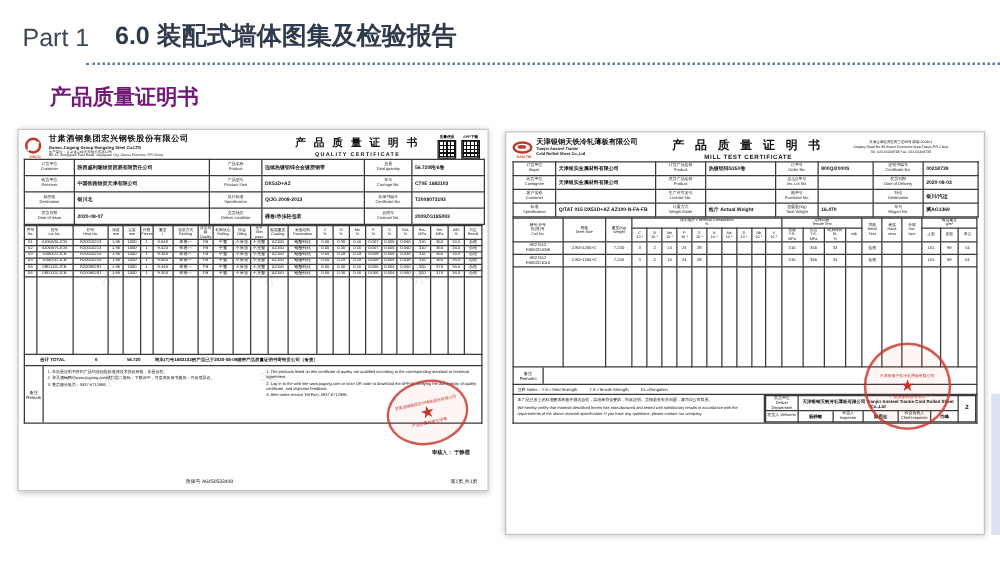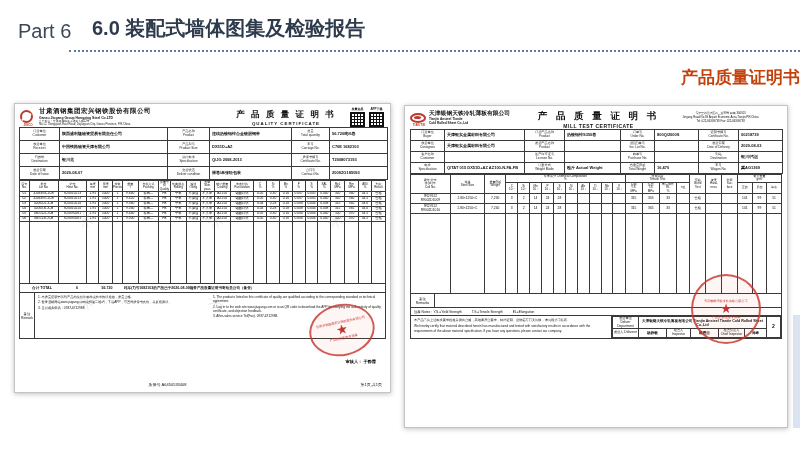--- a/index.html
+++ b/index.html
@@ -1,21 +1,21 @@
 <!DOCTYPE html>
 <html><head>
 <meta charset="utf-8">
 <style>
   html,body{margin:0;padding:0}
   body{width:800px;height:450px;background:#fff;font-family:"Liberation Sans",sans-serif;position:relative;overflow:hidden;color:#111}
   
   .part-label{position:absolute;left:18px;top:20px;font-size:20px;color:#3c4856}
   .slide-title{position:absolute;left:92px;top:15px;font-size:20px;font-weight:bold;color:#2e3b4d}
   .dotline{position:absolute;left:69px;top:50px;width:731px;height:0;border-top:2px dotted #5a7d9e}
-  .slide-subtitle{position:absolute;left:40px;top:66px;width:760px;text-align:right;font-size:17px;font-weight:bold;color:#c2410c}
+  .slide-subtitle{position:absolute;left:40px;top:66px;width:760px;text-align:left;font-size:17px;font-weight:bold;color:#701a75}
   .edge-bar{position:absolute;right:0;top:315px;width:7px;height:113px;background:#dbe3f1}
   
   .doc{position:absolute;background:#fff;border:1px solid #c4c4c4;box-shadow:0 1px 5px rgba(0,0,0,.25);overflow:hidden}
   .doc-left{left:14px;top:103px;width:377px;height:290px;padding:3px 4px;box-sizing:border-box}
   .doc-right{left:404px;top:105px;width:384px;height:323px;padding:3px 5px;box-sizing:border-box}
   .doc *{box-sizing:border-box}
   table{border-collapse:collapse;table-layout:fixed;width:100%}
   td,th{border:0.5px solid #3a3a3a;padding:0;overflow:hidden;line-height:1.15;font-weight:normal}
   
   .dhead{display:flex;align-items:flex-start}
@@ -93,21 +93,21 @@
   .co-cn-r{font-size:5.8px;font-weight:bold;white-space:nowrap}
   .co-en-r{font-size:3.2px;font-weight:bold;line-height:1.2}
   .ttl-block-r{flex:1;text-align:center;padding-top:1px}
   .ttl-cn-r{font-size:9.5px;font-weight:bold;letter-spacing:3px;white-space:nowrap}
   .ttl-en-r{font-size:5px;font-weight:bold;letter-spacing:.5px}
   .adr-block{width:132px;font-size:2.8px;text-align:center;line-height:1.35;padding-top:3px}
 </style>
 </head>
 <body>
 
-<div class="part-label">Part 6</div>
+<div class="part-label">Part 1</div>
 <div class="slide-title">6.0 装配式墙体图集及检验报告</div>
 <div class="dotline"></div>
 <div class="slide-subtitle">产品质量证明书</div>
 <div class="edge-bar"></div>
 
 <div class="doc doc-left">
   <div class="dhead">
     <div>
       <div class="logo-jisco"></div>
       <div class="logo-cap">JISCO</div>

